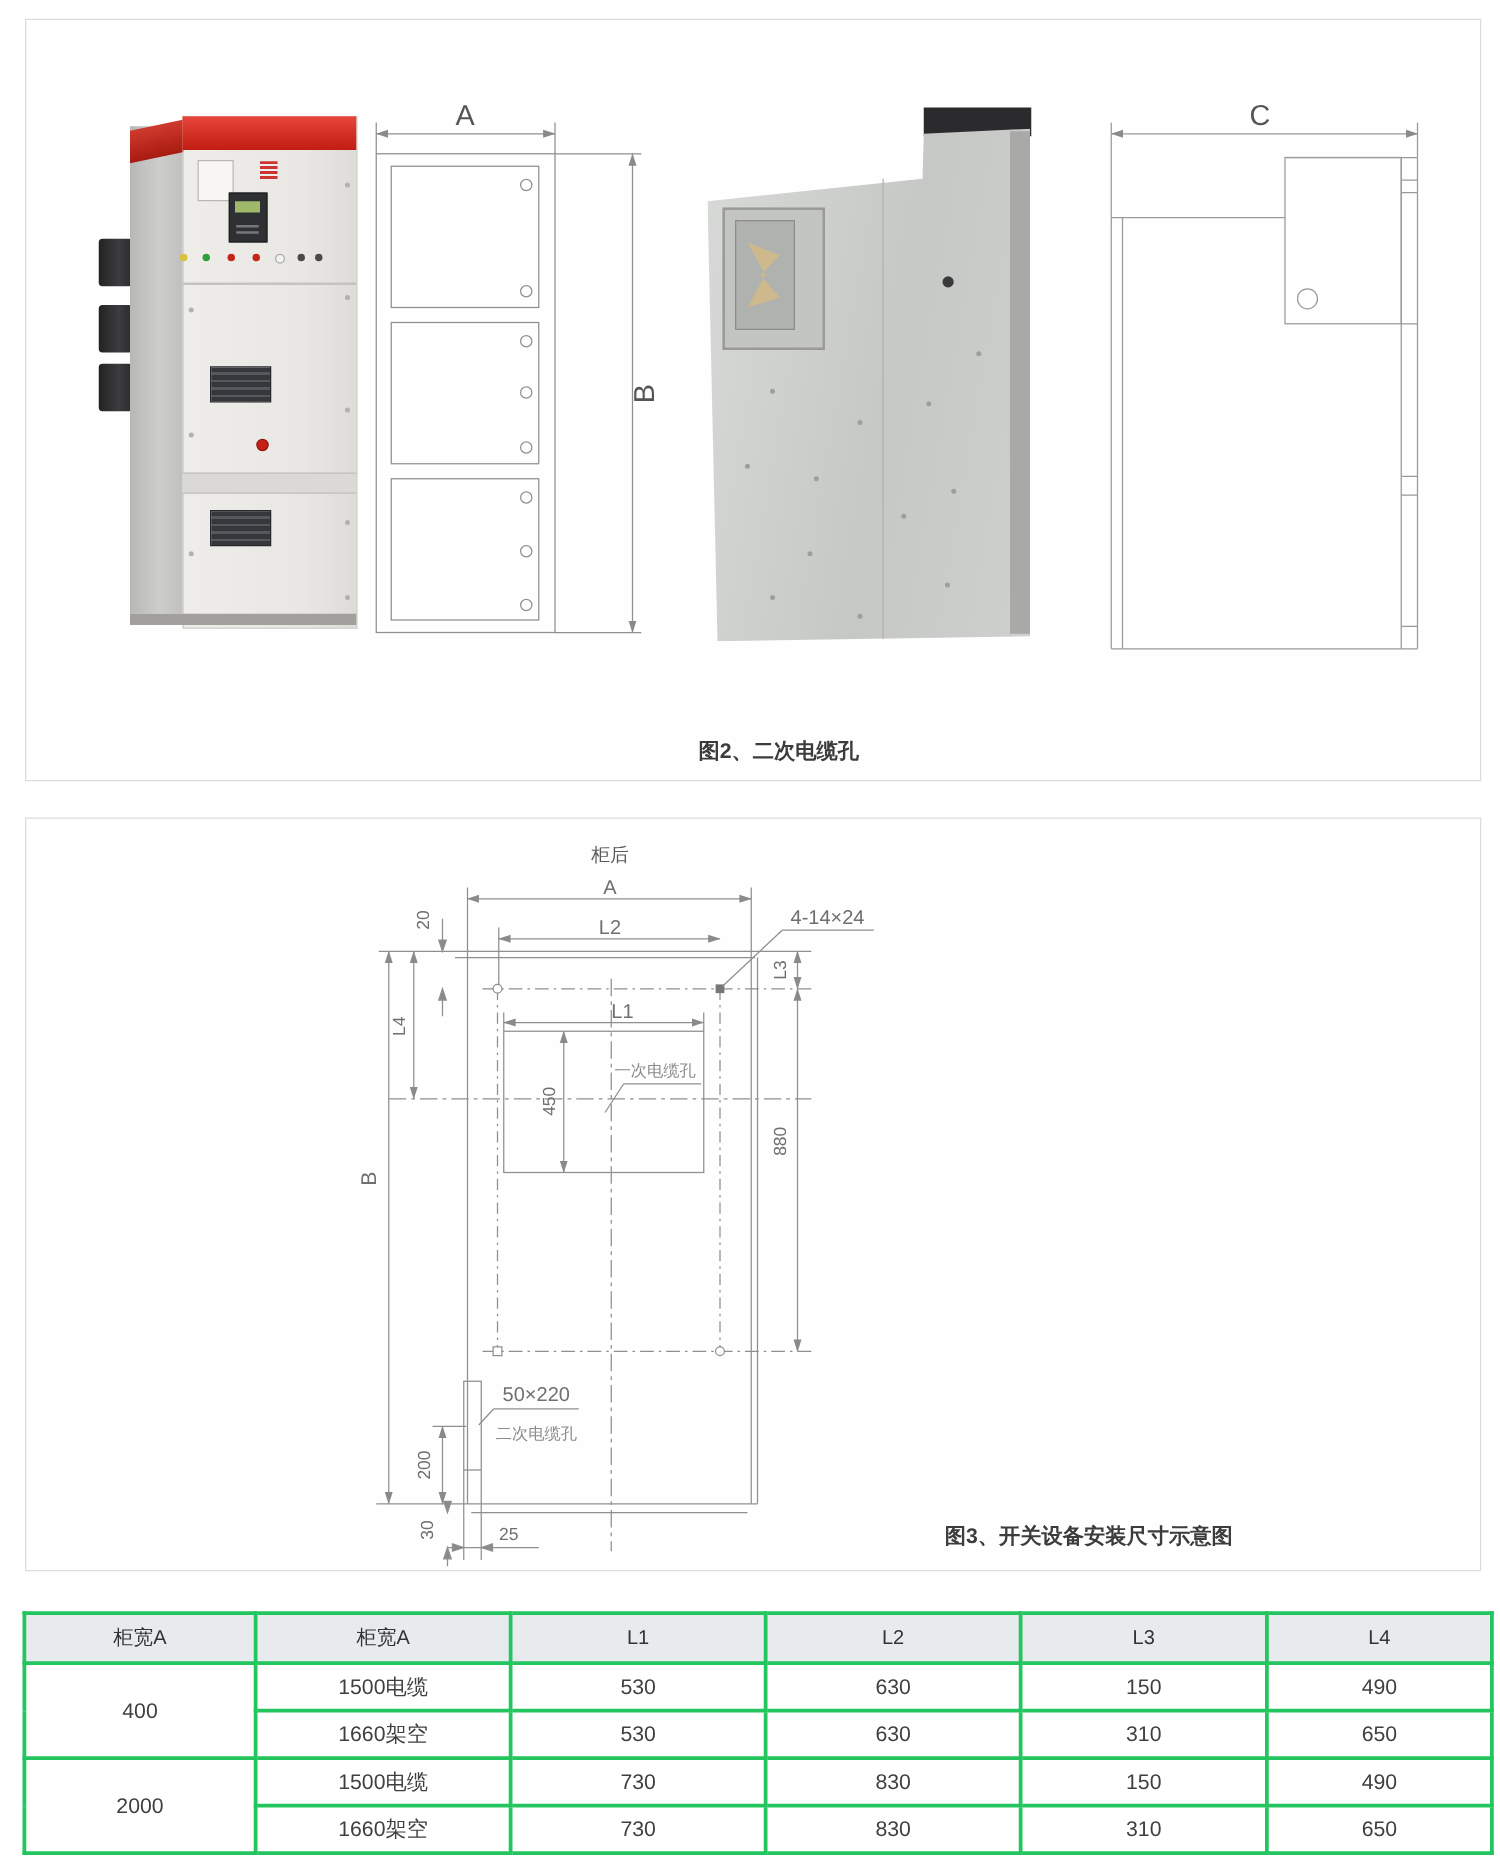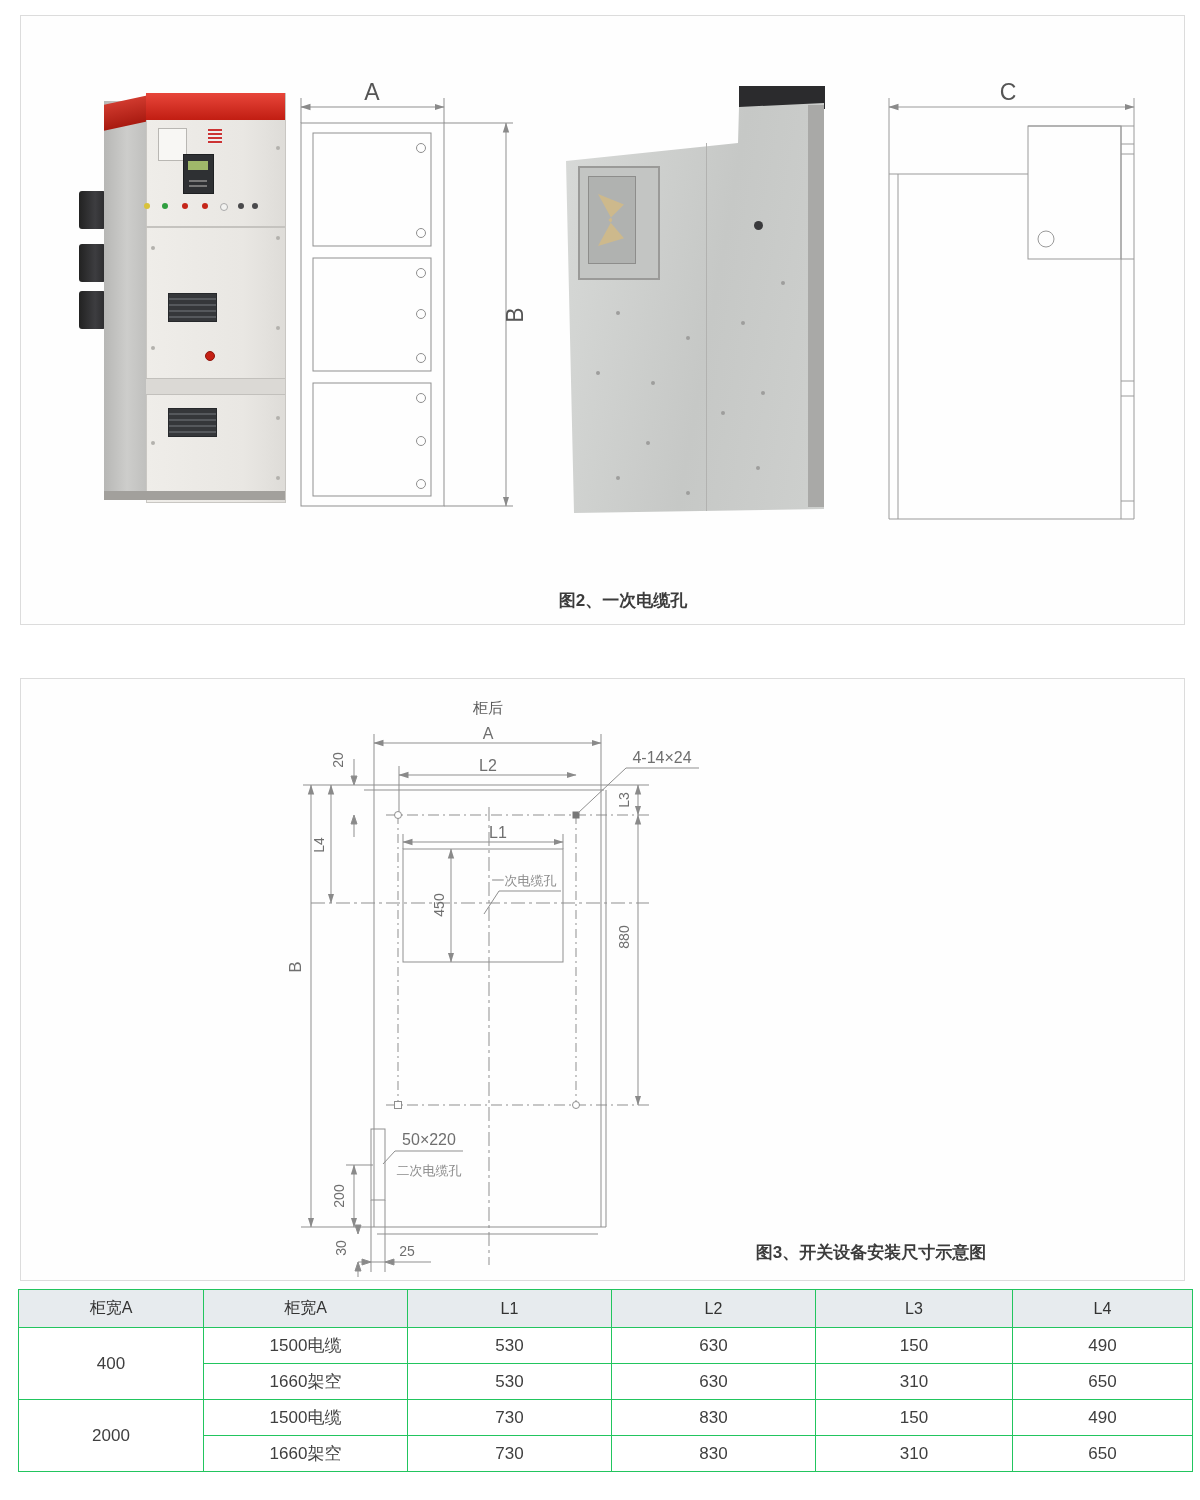--- a/index.html
+++ b/index.html
@@ -1,20 +1,20 @@
 <!DOCTYPE html>
 <html><head>
 <meta charset="utf-8">
 <style>
   html,body{margin:0;padding:0;background:#ffffff;}
   .page{position:relative;width:1200px;height:1500px;background:#ffffff;
         font-family:"Liberation Sans", sans-serif;overflow:hidden;}
   .frame{position:absolute;background:#fefefe;border:1px solid #dcdcdc;}
   #box1{left:20px;top:15px;width:1163px;height:608px;}
-  #box2{left:20px;top:678px;width:1163px;height:601px;}
+  #box2{left:20px;top:654px;width:1163px;height:601px;}
   .caption{position:absolute;font-size:17px;font-weight:bold;color:#3c3c3c;white-space:nowrap;transform:translateX(-50%);}
 
   
   .cab{position:absolute;left:58px;top:70px;width:210px;height:420px;}
   .cab *{position:absolute;}
   .cab .knob{left:0;width:27px;height:38px;background:linear-gradient(90deg,#222,#3d3d40 60%,#2a2a2c);border-radius:3px;}
   .cab .side{left:25px;top:15px;width:42px;height:390px;background:linear-gradient(90deg,#b7b7b5,#cdcdcb 55%,#c0c0be);}
   .cab .front{left:67px;top:7px;width:138px;height:408px;background:linear-gradient(90deg,#efede9,#e9e7e3 70%,#dedcd8);border:1px solid #c9c7c3;}
   .cab .band{left:67px;top:7px;width:139px;height:27px;background:linear-gradient(#e8463a,#c11d12);}
   .cab .bandside{left:25px;top:14px;width:44px;height:26px;background:linear-gradient(#d03a2e,#a81a10);transform:skewY(-12deg);}
@@ -53,21 +53,21 @@
   .dimletter{font-size:23px;fill:#555;}
   .dmid{font-size:16px;}
   .dsml{font-size:14px;}
   .dcn{font-size:13px;fill:#8b8b8b;}
 
   
   table.dim{position:absolute;left:18px;top:1289px;width:1174px;border-collapse:collapse;table-layout:fixed;
      font-size:17px;color:#3f3f3f;}
   table.dim th{background:#e7ebee;font-weight:normal;height:35px;font-size:16px;color:#333;}
   table.dim td{height:33px;text-align:center;background:#fff;}
-  table.dim th,table.dim td{border:1px solid #22c55e;}
+  table.dim th,table.dim td{border:3px solid #22c55e;}
 </style>
 </head>
 <body>
 
 <div class="page">
 
   <div class="frame" id="box1">
 
     <div class="cab">
       <div class="knob" style="top:105px"></div>
@@ -185,21 +185,21 @@
         <line x1="1120" y1="143" x2="1133" y2="143"></line>
         <line x1="1120" y1="153" x2="1133" y2="153"></line>
         <line x1="1120" y1="380" x2="1133" y2="380"></line>
         <line x1="1120" y1="395" x2="1133" y2="395"></line>
         <line x1="1120" y1="500" x2="1133" y2="500"></line>
         <circle cx="1045" cy="238" r="8"></circle>
       </g>
       <text class="dimletter" x="1007" y="99" text-anchor="middle">C</text>
     </svg>
 
-    <div class="caption" style="left:602px;top:573px">图2、一次电缆孔</div>
+    <div class="caption" style="left:602px;top:573px">图2、二次电缆孔</div>
   </div>
 
   <div class="frame" id="box2">
 
     <svg style="position:absolute;left:263px;top:8px" width="430" height="596" viewBox="283 650 430 596">
       <defs>
         <marker id="ah3" viewBox="0 0 10 8" refX="9.5" refY="4" markerWidth="10" markerHeight="8" orient="auto-start-reverse">
           <path d="M10,4 L0,0.8 L0,7.2 z" fill="#8a8a8a"></path>
         </marker>
       </defs>

